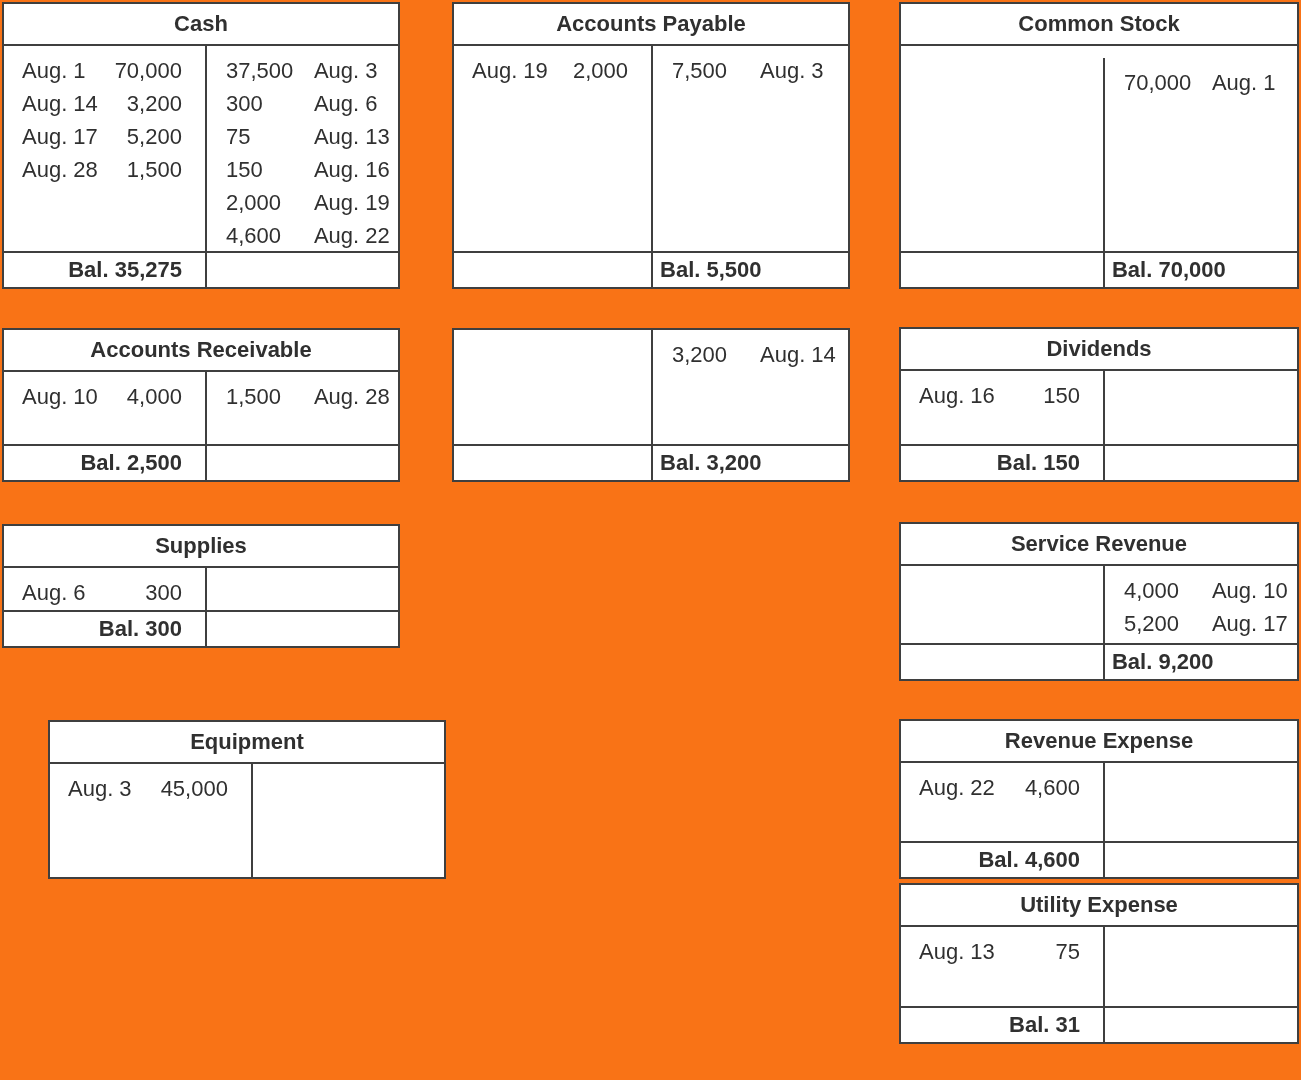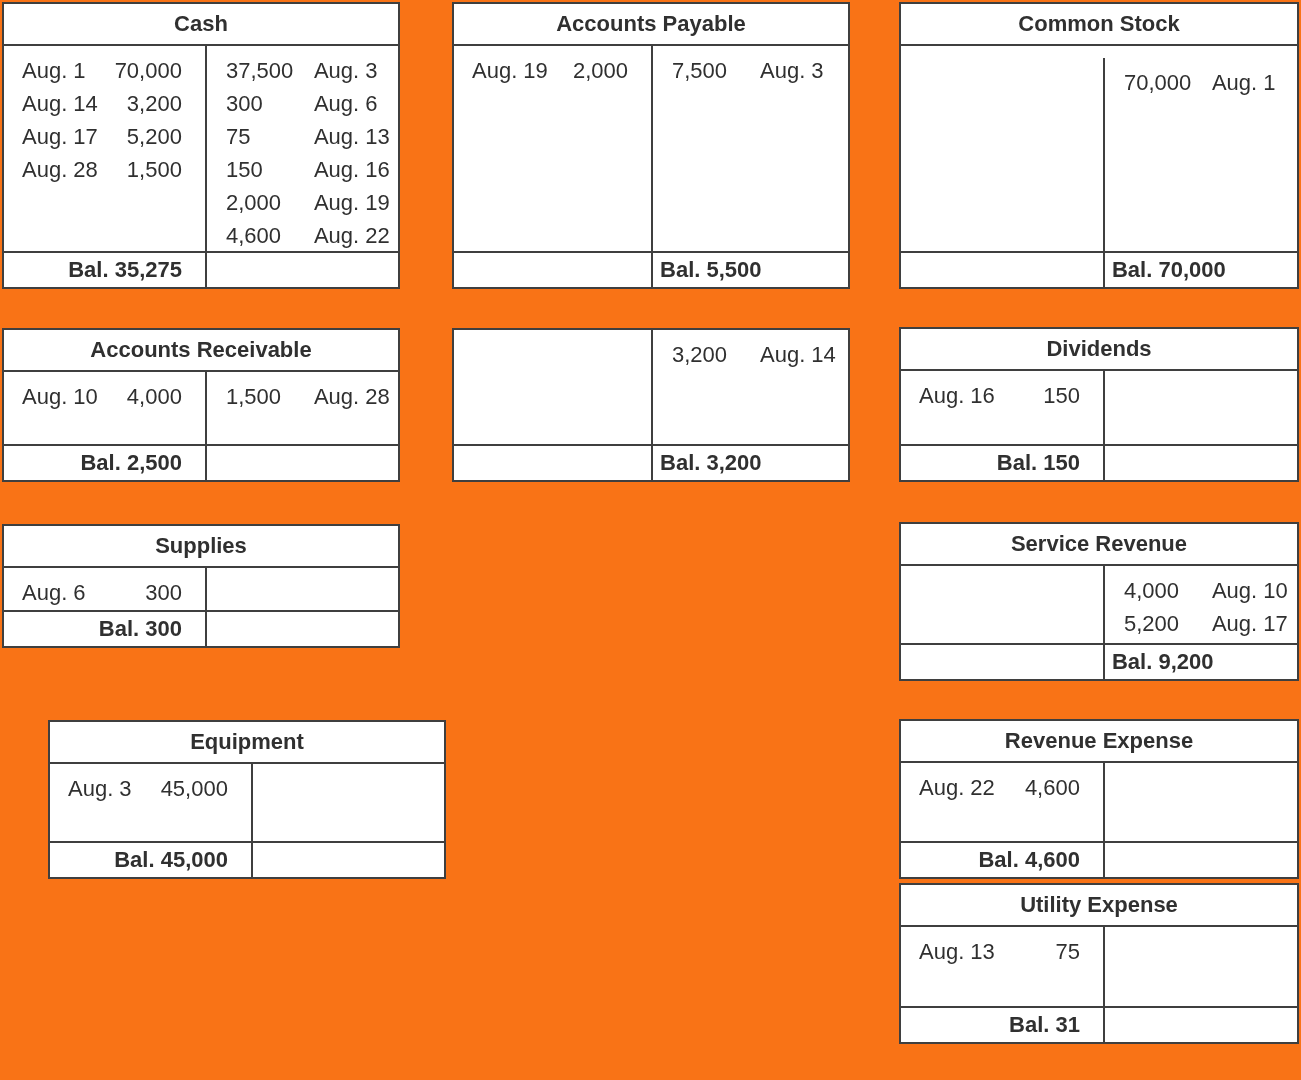--- a/index.html
+++ b/index.html
@@ -270,24 +270,20 @@
       <div class="vline"></div>
       <div class="cols">
         <div class="side debit">
           <div class="entry">
             <span class="date">Aug. 3</span>
             <span class="amt">45,000</span>
           </div>
         </div>
         <div class="side credit"></div>
       </div>
-      <div class="balrow">
-        <div class="balcell debit"><span>Bal. 45,000</span></div>
-        <div class="balcell credit"></div>
-      </div>
     </div>
   </div>
 
   <div class="taccount" style="left:899px;top:719px;width:400px;height:160px;">
     <div class="hdr">Revenue Expense</div>
     <div class="lower">
       <div class="vline"></div>
       <div class="cols">
         <div class="side debit">
           <div class="entry">

